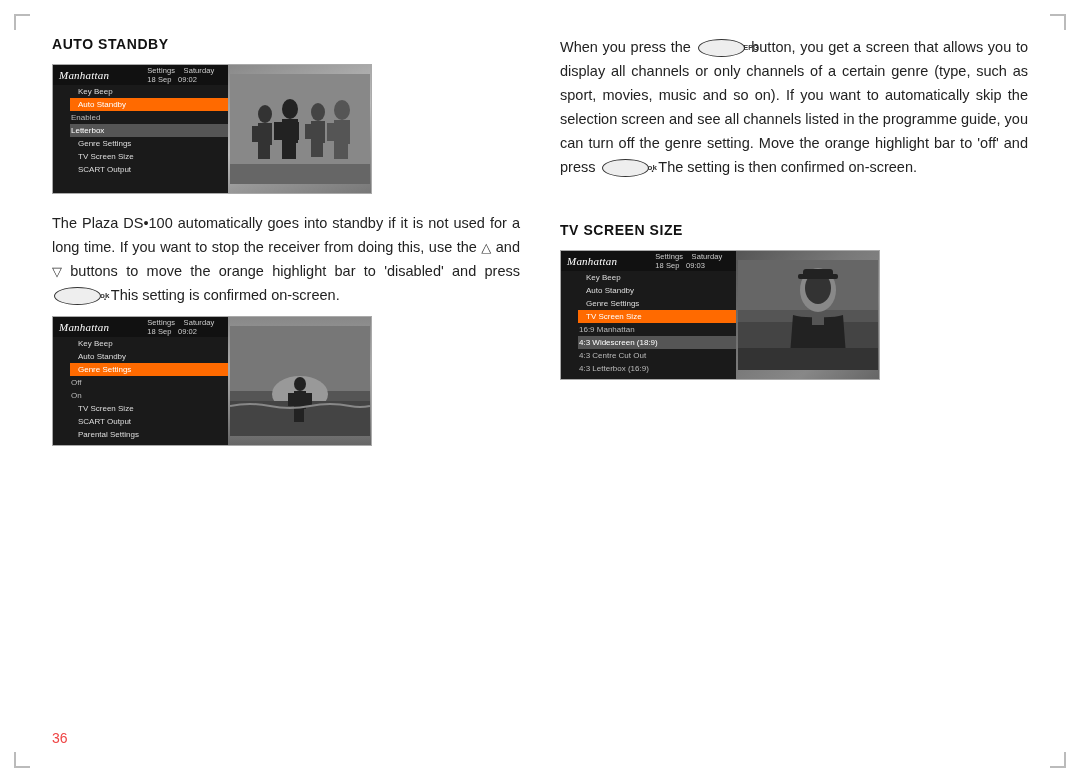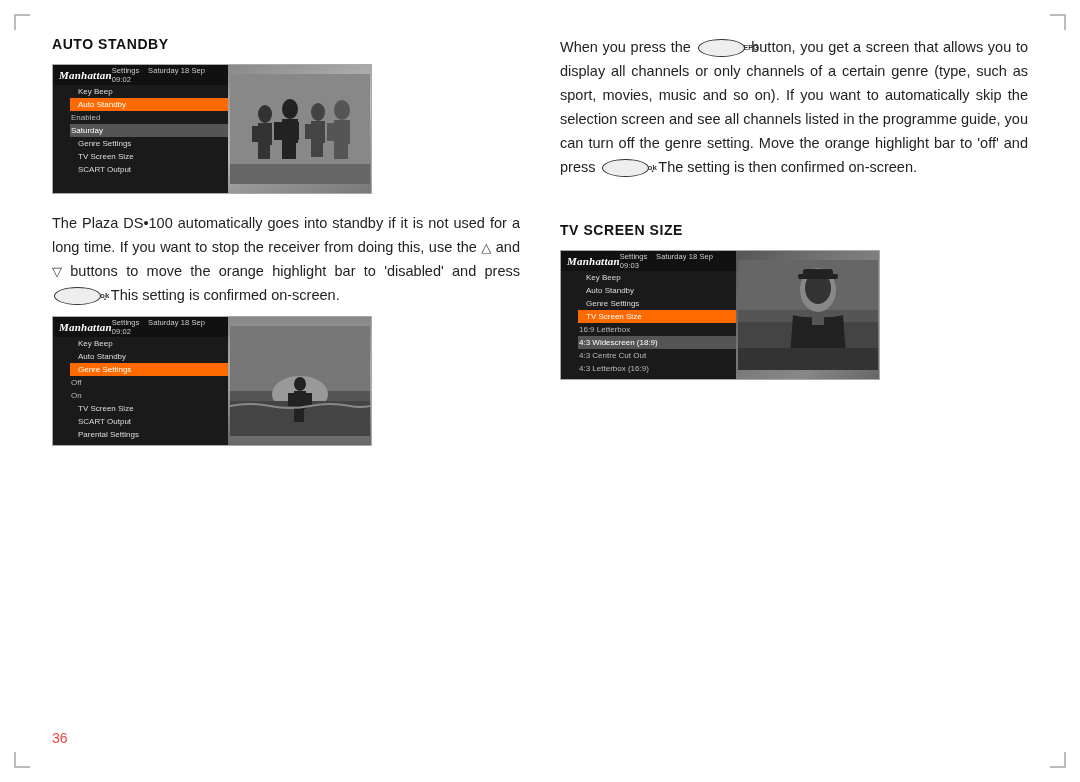--- a/index.html
+++ b/index.html
@@ -74,28 +74,29 @@
     .manhattan-logo {
       font-family: Georgia, serif;
       font-size: 11px;
       font-weight: bold;
       color: #fff;
       font-style: italic;
       letter-spacing: 0.02em;
     }
 
     .manhattan-logo span {
-      font-weight: 700;
+      font-weight: 400;
       text-align: right;
     }
 
     .screen-header-info {
       font-size: 7.5px;
       color: #ccc;
       letter-spacing: 0.01em;
+      margin-left: 38px;
     }
 
     .menu-list {
       list-style: none;
       padding: 0;
       margin-left: 17px;
     }
 
     .menu-item {
       font-size: 8px;
@@ -231,21 +232,21 @@
         <div class="screen-box">
           <div class="screen-menu">
             <div class="screen-header">
               <span class="manhattan-logo"><span>Manhattan</span></span>
               <span class="screen-header-info">Settings &nbsp;&nbsp; Saturday 18 Sep &nbsp; 09:02</span>
             </div>
             <ul class="menu-list">
               <li class="menu-item">Key Beep</li>
               <li class="menu-item highlighted">Auto Standby</li>
               <li class="menu-item sub">Enabled</li>
-              <li class="menu-item sub selected">Saturday</li>
+              <li class="menu-item sub selected">Letterbox</li>
               <li class="menu-item">Genre Settings</li>
               <li class="menu-item">TV Screen Size</li>
               <li class="menu-item">SCART Output</li>
             </ul>
           </div>
           <div class="screen-image screen-image-people">
             <svg width="140" height="110" viewBox="0 0 140 110">
               <rect width="140" height="110" fill="#888"></rect>
               <ellipse cx="35" cy="40" rx="7" ry="9" fill="#333"></ellipse>
               <rect x="28" y="49" width="14" height="22" fill="#333"></rect>
@@ -339,21 +340,21 @@
           <div class="screen-menu">
             <div class="screen-header">
               <span class="manhattan-logo"><span>Manhattan</span></span>
               <span class="screen-header-info">Settings &nbsp;&nbsp; Saturday 18 Sep &nbsp; 09:03</span>
             </div>
             <ul class="menu-list">
               <li class="menu-item">Key Beep</li>
               <li class="menu-item">Auto Standby</li>
               <li class="menu-item">Genre Settings</li>
               <li class="menu-item highlighted">TV Screen Size</li>
-              <li class="menu-item sub">16:9 Letterbox</li>
+              <li class="menu-item sub">16:9 Manhattan</li>
               <li class="menu-item sub selected">4:3 Widescreen (18:9)</li>
               <li class="menu-item sub">4:3 Centre Cut Out</li>
               <li class="menu-item sub">4:3 Letterbox (16:9)</li>
             </ul>
           </div>
           <div class="screen-image screen-image-portrait">
             <svg width="140" height="110" viewBox="0 0 140 110">
               <rect width="140" height="110" fill="#666"></rect>
               <rect x="0" y="60" width="140" height="50" fill="#444"></rect>
               <rect x="0" y="50" width="140" height="12" fill="#555"></rect>

